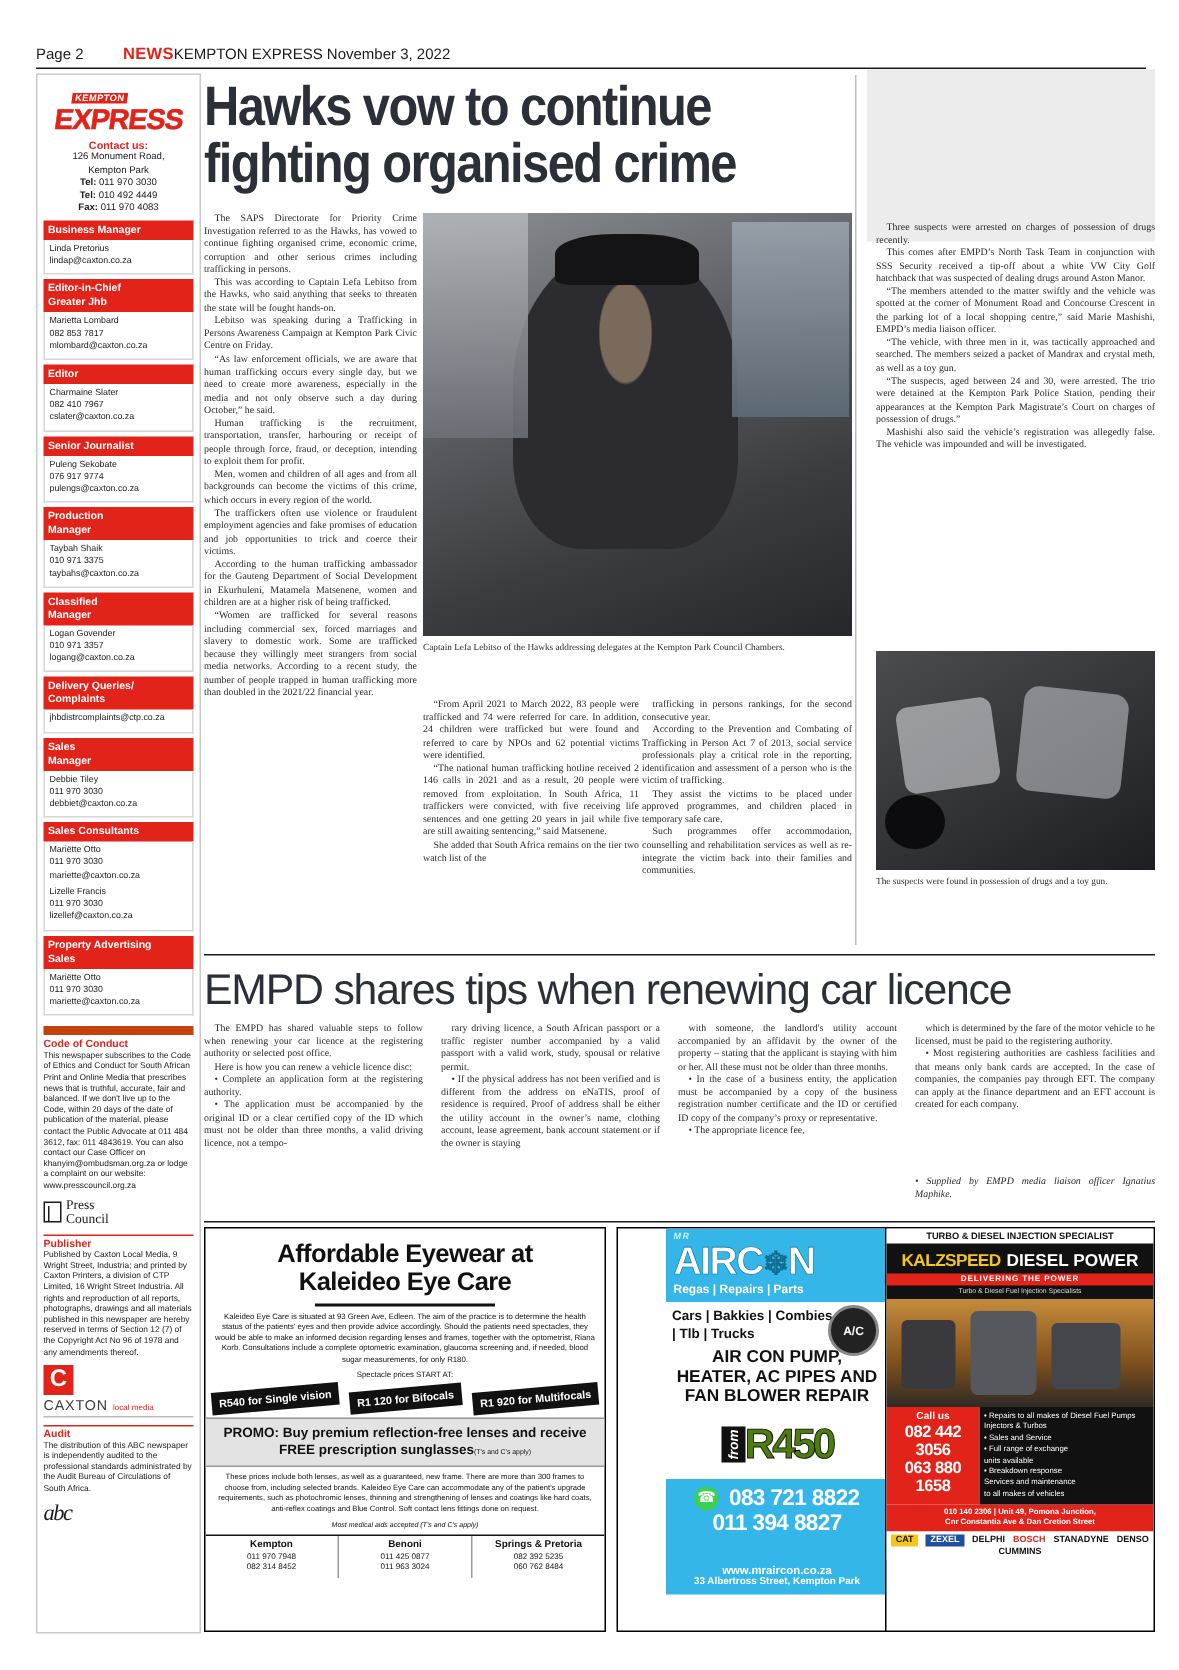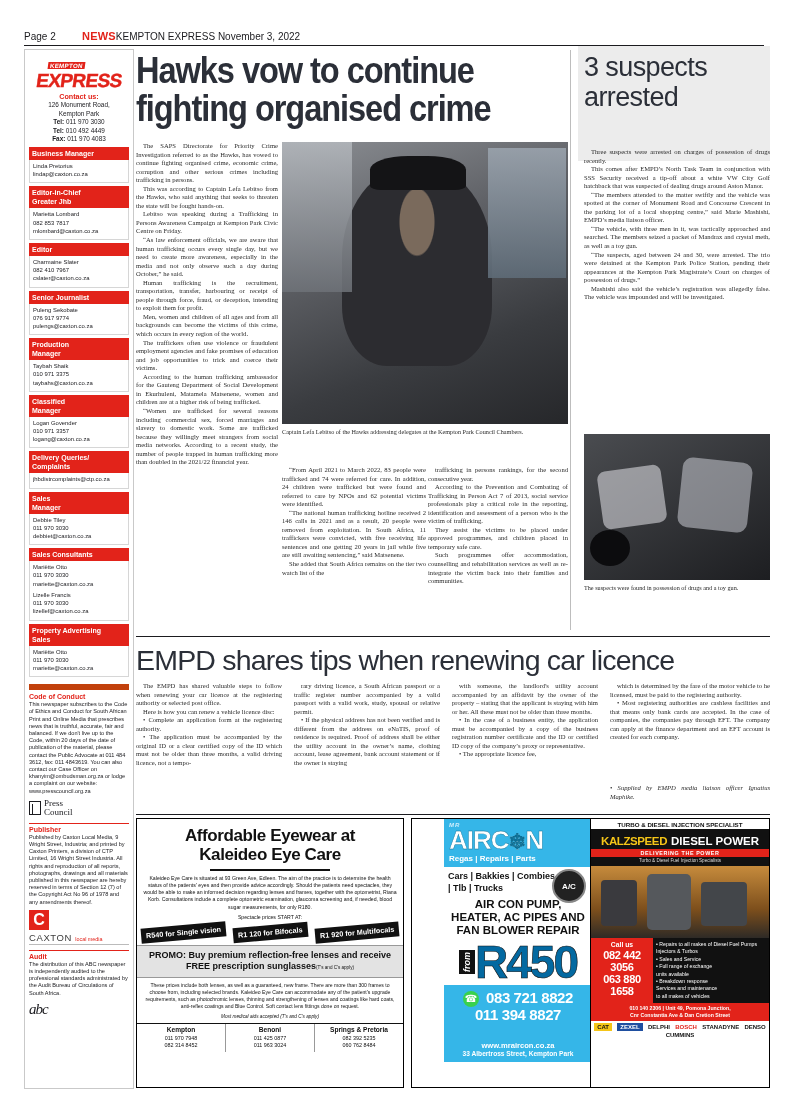--- a/index.html
+++ b/index.html
@@ -156,21 +156,21 @@
   .air-v { font-family:"Liberation Sans", sans-serif; font-weight:bold; font-size:9px;
     text-align:center; line-height:12px; color:#111; }
   .air-rep { font-family:"Liberation Sans", sans-serif; font-weight:bold; font-size:11.5px;
     text-align:center; line-height:13px; margin-top:4px; color:#111; }
   .air-knob { position:absolute; right:6px; top:2px; width:34px; height:34px; border-radius:50%;
     background:#222; border:2px solid #888; display:flex; align-items:center; justify-content:center;
     color:#fff; font-family:"Liberation Sans", sans-serif; font-size:8px; font-weight:bold; }
   .air-price-row { display:flex; align-items:center; justify-content:center; margin-top:5px; }
   .air-from { background:#111; color:#fff; font-family:"Liberation Sans", sans-serif; font-weight:bold;
     font-size:9px; font-style:italic; padding:2px 3px; writing-mode:vertical-rl; transform:rotate(180deg); }
-  .air-price { font-family:"Liberation Sans", sans-serif; font-weight:bold; font-size:46px; color:#0369a1;
+  .air-price { font-family:"Liberation Sans", sans-serif; font-weight:bold; font-size:28px; color:#4d7c0f;
     letter-spacing:-2px; line-height:40px; -webkit-text-stroke:.6px #111; }
   .air-bot { background:#35b6e8; padding:4px 4px 5px 4px; text-align:center; }
   .air-tel { font-family:"Liberation Sans", sans-serif; font-weight:bold; font-size:15px;
     color:#fff; line-height:16px; letter-spacing:-.4px; }
   .air-web { font-family:"Liberation Sans", sans-serif; font-weight:bold; font-size:7.6px; color:#fff; margin-top:18px; }
   .air-addr { font-family:"Liberation Sans", sans-serif; font-weight:bold; font-size:6.6px; color:#fff; }
   .phone-ic { display:inline-block; width:16px; height:16px; border-radius:50%; background:#39d14e;
     color:#fff; font-size:10px; line-height:16px; vertical-align:middle; margin-right:3px; }
 
   
@@ -416,21 +416,20 @@
     <div style="position:absolute; left:88px; top:14px; width:96px; height:34px;
          background:#141416; border-radius:40% 40% 12% 12%;"></div>
     <div style="position:absolute; left:206px; top:6px; width:78px; height:130px;
          background:linear-gradient(180deg,#9aa3ad,#5e6b77); opacity:.9;"></div>
     <div style="position:absolute; left:0px; top:0px; width:70px; height:150px;
          background:linear-gradient(180deg,#b4b8bd,#6e7278); opacity:.85;"></div>
   </div>
   <div class="cap" style="left:282px; top:428px; width:286px;">Captain Lefa Lebitso of the Hawks addressing delegates at the Kempton Park Council Chambers.</div>
 
   <div class="right-shade"></div>
-  <div class="hl-right">3 suspects arrested</div>
   <div class="col" id="susp-col" style="left:584px; top:148px; width:186px;">
       <p>Three suspects were arrested on charges of possession of drugs recently.</p>
       <p>This comes after EMPD’s North Task Team in conjunction with SSS Security received a tip-off about a white VW City Golf hatchback that was suspected of dealing drugs around Aston Manor.</p>
       <p>“The members attended to the matter swiftly and the vehicle was spotted at the corner of Monument Road and Concourse Crescent in the parking lot of a local shopping centre,” said Marie Mashishi, EMPD’s media liaison officer.</p>
       <p>“The vehicle, with three men in it, was tactically approached and searched. The members seized a packet of Mandrax and crystal meth, as well as a toy gun.</p>
       <p>“The suspects, aged between 24 and 30, were arrested. The trio were detained at the Kempton Park Police Station, pending their appearances at the Kempton Park Magistrate’s Court on charges of possession of drugs.”</p>
       <p>Mashishi also said the vehicle’s registration was allegedly false. The vehicle was impounded and will be investigated.</p>
     </div>
   <div class="photo" style="left:584px; top:434px; width:186px; height:146px;
        background:linear-gradient(150deg,#4a4c50,#1d1e21);">

